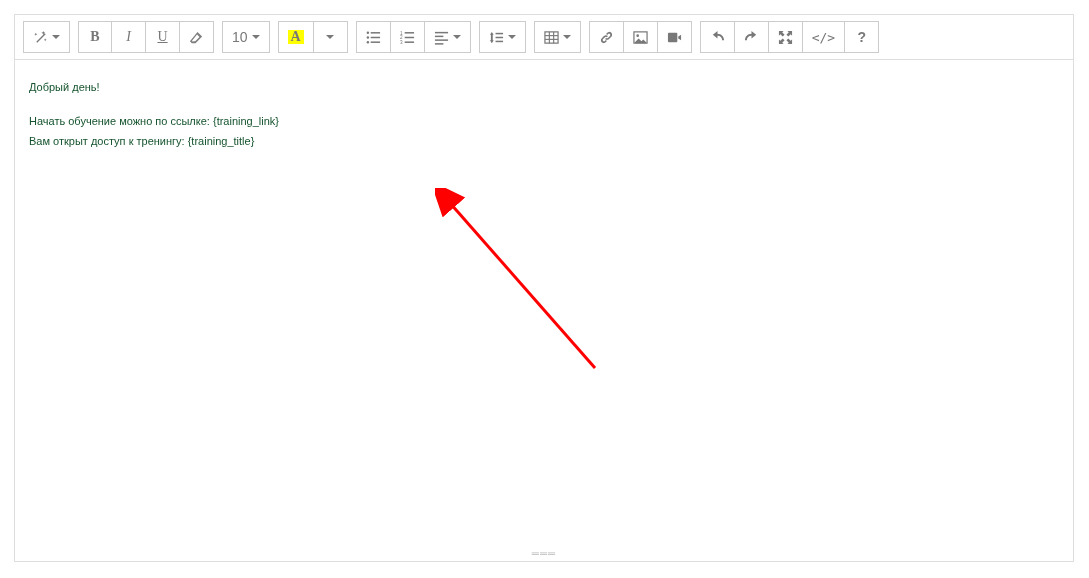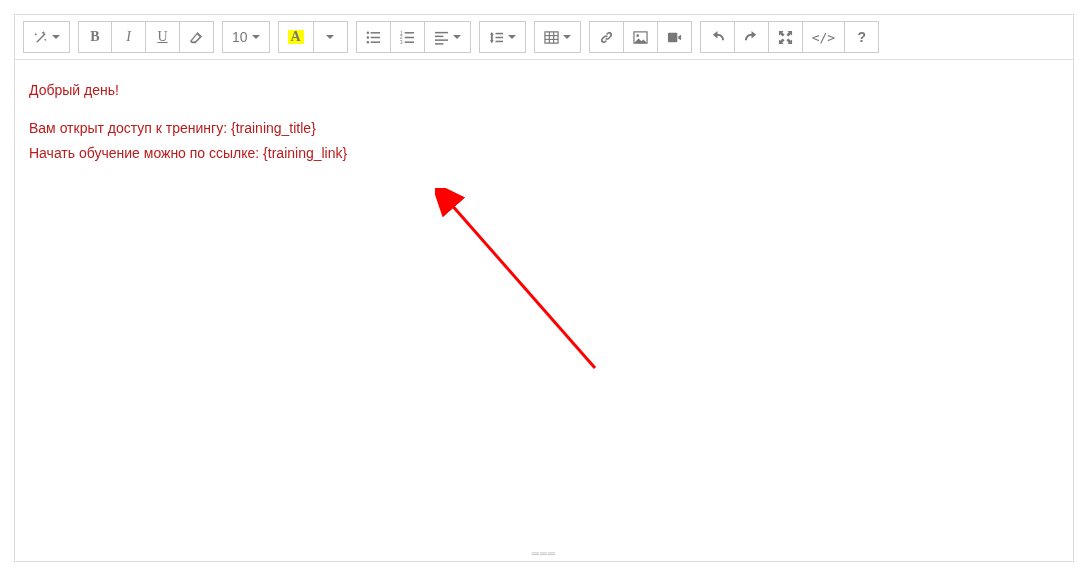--- a/index.html
+++ b/index.html
@@ -60,22 +60,22 @@
   .underline-i { text-decoration: underline; font-family: Georgia, serif; }
   .eraser-i svg, .icon-svg { width: 15px; height: 15px; fill: #787878; display:block; }
   .font-color-i {
     font-family: Georgia, serif;
     font-weight: 700;
     background: #ffff00;
     padding: 0 3px;
   }
   .content {
     padding: 20px 14px;
-    color: #b91c1c;
-    font-size: 14px;
+    color: #14532d;
+    font-size: 11px;
     line-height: 1.45;
     position: relative;
     height: calc(100% - 46px - 10px);
     overflow: auto;
   }
   .content p { margin: 0 0 4px 0; }
   .spacer { height: 14px; }
   .resize-handle {
     position: absolute;
     bottom: 2px;
@@ -243,22 +243,22 @@
       <button class="btn">
         <span style="font-weight:600;">?</span>
       </button>
     </div>
 
   </div>
 
   <div class="content">
     <p>Добрый день!</p>
     <div class="spacer"></div>
+    <p>Начать обучение можно по ссылке: {training_link}</p>
     <p>Вам открыт доступ к тренингу: {training_title}</p>
-    <p>Начать обучение можно по ссылке: {training_link}</p>
 
     <svg class="arrow-annot" width="180" height="190">
       <defs>
         <marker id="ah" markerWidth="12" markerHeight="12" refX="2" refY="5" orient="auto">
           <path d="M0,0 L0,10 L12,5 z" fill="#ff0000"></path>
         </marker>
       </defs>
       <line x1="160" y1="180" x2="15" y2="15" stroke="#ff0000" stroke-width="3" marker-end="url(#ah)"></line>
     </svg>
   </div>

